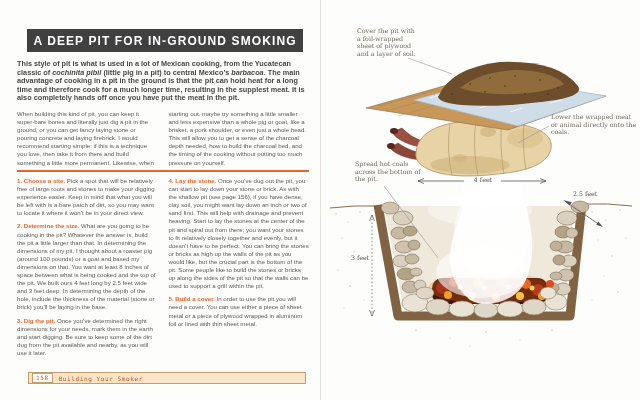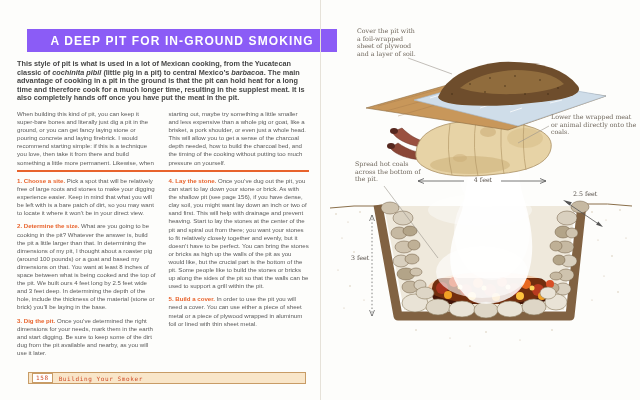--- a/index.html
+++ b/index.html
@@ -2,22 +2,22 @@
 <html><head>
 <meta charset="utf-8">
 <style>
   html,body{margin:0;padding:0;background:#ffffff;}
   .spread{position:relative;width:640px;height:400px;background:#fdfdfb;overflow:hidden;
           font-family:"Liberation Sans",sans-serif;}
   .spine{position:absolute;left:320px;top:0;width:1px;height:400px;background:#e6e2d9;}
 
   
   .page-left{position:absolute;left:0;top:0;width:320px;height:400px;}
-  .title-banner{position:absolute;left:27px;top:29px;width:310px;height:23px;
-                background:#8b5cf6;color:#ffffff;font-weight:bold;font-size:12px;
+  .title-banner{position:absolute;left:27px;top:29px;width:276px;height:23px;
+                background:#404040;color:#ffffff;font-weight:bold;font-size:12px;
                 letter-spacing:1.1px;display:flex;align-items:center;justify-content:center;}
   .intro{position:absolute;left:17px;top:60px;width:288px;font-size:7.3px;line-height:8.5px;
          font-weight:bold;color:#474747;}
   .intro i{font-style:italic;}
   .twocol{position:absolute;left:17px;top:110px;width:292px;display:flex;gap:11px;}
   .col{width:141px;font-size:6.1px;line-height:8.1px;color:#5a5a5a;}
   .col p{margin:0 0 5px 0;}
   .divider{position:absolute;left:17px;top:170px;width:292px;height:1.5px;background:#e8632c;}
   .stepscols{position:absolute;left:17px;top:177px;width:292px;display:flex;gap:11px;}
   .step{margin:0 0 5px 0;font-size:6.1px;line-height:8.1px;color:#5a5a5a;}

